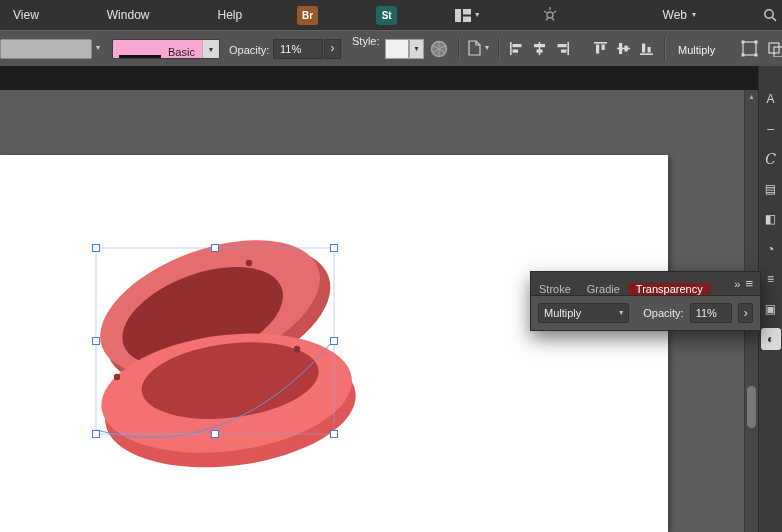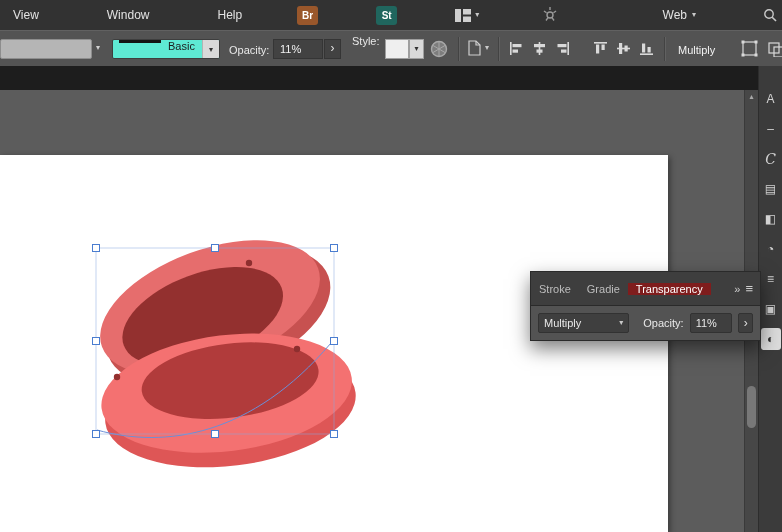--- a/index.html
+++ b/index.html
@@ -25,23 +25,23 @@
   .menubar-search { margin-right:4px; display:flex; align-items:center; }
 
   
   .controlbar { position:absolute; top:30px; left:0; width:782px; height:36px;
     background:#535353; border-top:1px solid #616161; box-sizing:border-box;
     color:#e8e8e8; font-size:11px; z-index:29; }
   .cb { position:absolute; }
   .fill-field { left:0; top:8px; width:92px; height:20px; background:#b5b5b5;
     border:1px solid #8d8d8d; border-radius:2px; box-sizing:border-box; }
   .fill-chevron { left:96px; top:12px; font-size:8px; color:#cfcfcf; }
-  .stroke-field { left:112px; top:8px; width:108px; height:20px; background:#5eead4;
+  .stroke-field { left:112px; top:8px; width:108px; height:20px; background:#f9a8d4;
     border:1px solid #3e3e3e; border-radius:2px; box-sizing:border-box;
-    display:flex; align-items:flex-start; overflow:hidden; }
+    display:flex; align-items:flex-end; overflow:hidden; }
   .stroke-line { width:42px; height:3px; background:#141414; margin-left:6px; }
   .stroke-label { color:#1d1d1d; margin-left:7px; flex:1; }
   .stroke-chevron { width:16px; align-self:stretch; background:#d9d9d9;
     border-left:1px solid #b3b3b3; display:flex; align-items:center;
     justify-content:center; color:#333; font-size:8px; }
   .op-label { left:229px; top:13px; }
   .op-field { left:273px; top:8px; width:50px; height:20px; background:#424242;
     border:1px solid #353535; box-sizing:border-box; line-height:18px;
     padding-left:6px; color:#f2f2f2; }
   .op-stepper { left:324px; top:8px; width:17px; height:20px; background:#424242;
@@ -84,22 +84,22 @@
     display:flex; flex-direction:column; align-items:center; padding-top:22px;
     gap:8px; z-index:10; }
   .dock-item { width:20px; height:22px; display:flex; align-items:center;
     justify-content:center; color:#d2d2d2; font-size:12px; cursor:pointer; }
   .dock-item.serif-c { font-family:"DejaVu Serif", serif; font-style:italic; font-size:14px; }
   .dock-item.active { background:#dcdcdc; color:#2e2e2e; border-radius:3px; }
 
   
   .panel { position:absolute; left:530px; top:271px; width:231px; z-index:20;
     box-shadow:0 8px 18px rgba(0,0,0,0.5); font-size:11px; }
-  .panel-tabs { height:35px; background:#3e3e3e; border:1px solid #2a2a2a;
-    display:flex; align-items:center; color:#bdbdbd; box-sizing:border-box; }
+  .panel-tabs { height:25px; background:#3e3e3e; border:1px solid #2a2a2a;
+    display:flex; align-items:flex-end; color:#bdbdbd; box-sizing:border-box; }
   .ptab { display:flex; align-items:center; padding:0 8px; cursor:pointer; white-space:nowrap; }
   .ptab.active { background:#7f1d1d; color:#ffffff; }
   .panel-tabs .flex-spacer { flex:1; }
   .p-overflow { align-self:center; margin-right:7px; color:#cfcfcf; letter-spacing:-2px; cursor:pointer; }
   .p-menu { align-self:center; margin-right:7px; color:#cfcfcf; font-size:13px; cursor:pointer; }
   .panel-body { height:35px; background:#535353; border:1px solid #2a2a2a; border-top:none;
     display:flex; align-items:center; padding:0 7px; gap:6px; box-sizing:border-box;
     color:#e8e8e8; }
   .blend-select { width:94px; height:20px; background:#3f3f3f; border:1px solid #323232;
     border-radius:2px; display:flex; align-items:center; justify-content:space-between;

